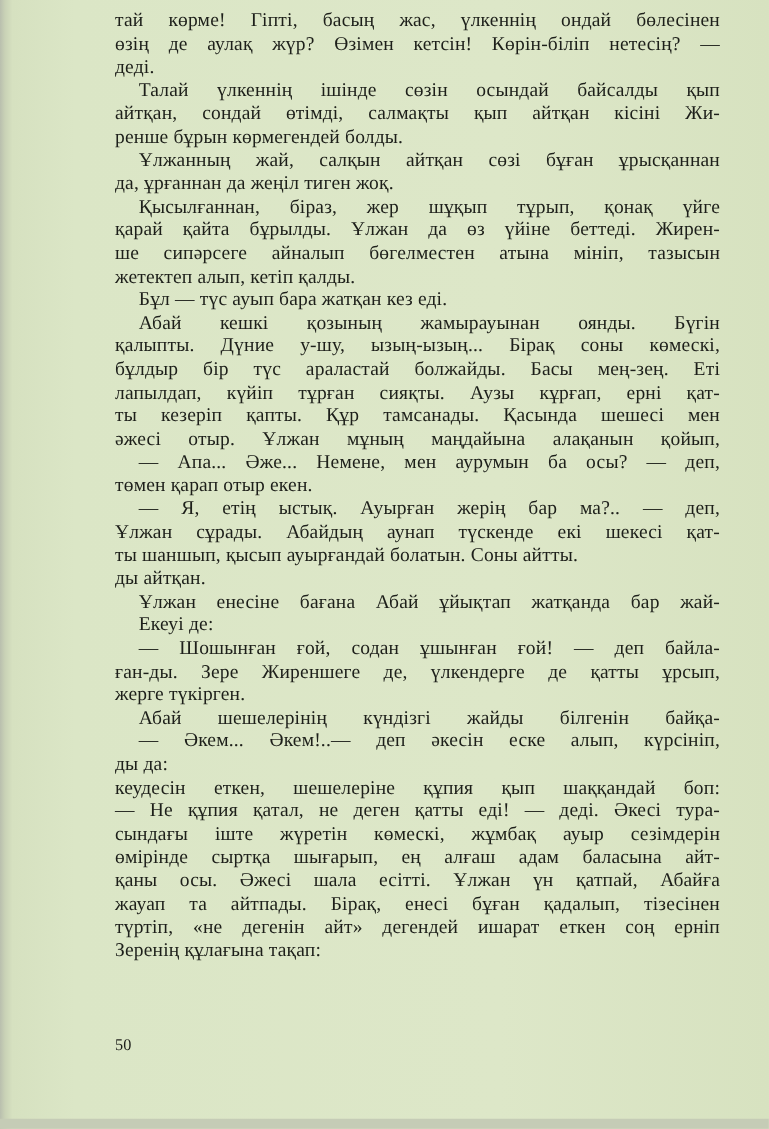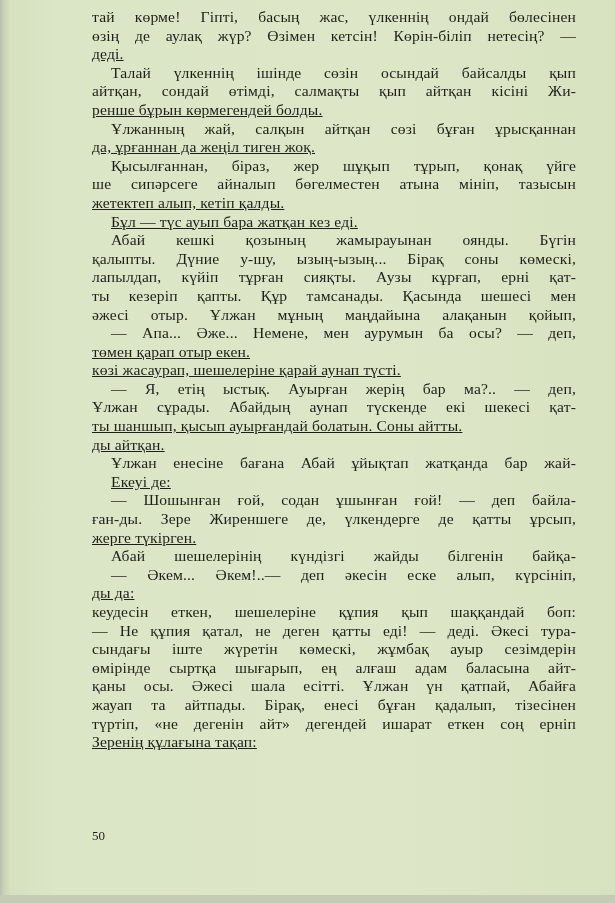--- a/index.html
+++ b/index.html
@@ -24,52 +24,53 @@
     line-height: 18.6px;
     letter-spacing: 0.15px;
   }
   .line {
     display: block;
     white-space: nowrap;
     text-align: justify;
     text-align-last: justify;
     height: 18.6px;
   }
-  .line.last { text-align-last: left; text-decoration: underline; }
+  .line.last { text-align-last: left; }
   .line.indent { padding-left: 19px; }
   .page-number {
     position: absolute; left: 92px; top: 828px;
     font-size: 13px; color: #1d1f1a;
   }
 </style>
 </head>
 <body>
 
 <div class="page">
   <div class="text-block" id="text-block">
       <span class="line">тай көрме! Гіпті, басың жас, үлкеннің ондай бөлесінен</span>
       <span class="line">өзің де аулақ жүр? Өзімен кетсін! Көрін-біліп нетесің? —</span>
       <span class="line last">деді.</span>
       <span class="line indent">Талай үлкеннің ішінде сөзін осындай байсалды қып</span>
       <span class="line">айтқан, сондай өтімді, салмақты қып айтқан кісіні Жи-</span>
       <span class="line last">ренше бұрын көрмегендей болды.</span>
       <span class="line indent">Ұлжанның жай, салқын айтқан сөзі бұған ұрысқаннан</span>
       <span class="line last">да, ұрғаннан да жеңіл тиген жоқ.</span>
       <span class="line indent">Қысылғаннан, біраз, жер шұқып тұрып, қонақ үйге</span>
+      <span class="line">қарай қайта бұрылды. Ұлжан да өз үйіне беттеді. Жирен-</span>
       <span class="line">ше сипәрсеге айналып бөгелместен атына мініп, тазысын</span>
       <span class="line last">жетектеп алып, кетіп қалды.</span>
       <span class="line indent last">Бұл — түс ауып бара жатқан кез еді.</span>
       <span class="line indent">Абай кешкі қозының жамырауынан оянды. Бүгін</span>
       <span class="line">қалыпты. Дүние у-шу, ызың-ызың... Бірақ соны көмескі,</span>
+      <span class="line">бұлдыр бір түс араластай болжайды. Басы мең-зең. Еті</span>
       <span class="line">лапылдап, күйіп тұрған сияқты. Аузы кұрғап, ерні қат-</span>
       <span class="line">ты кезеріп қапты. Құр тамсанады. Қасында шешесі мен</span>
       <span class="line">әжесі отыр. Ұлжан мұның маңдайына алақанын қойып,</span>
       <span class="line indent">— Апа... Әже... Немене, мен аурумын ба осы? — деп,</span>
       <span class="line last">төмен қарап отыр екен.</span>
-      <span class="line last">көзі жасаурап, шешелеріне қарай аунап түсті.</span>
       <span class="line indent">— Я, етің ыстық. Ауырған жерің бар ма?.. — деп,</span>
       <span class="line">Ұлжан сұрады. Абайдың аунап түскенде екі шекесі қат-</span>
       <span class="line last">ты шаншып, қысып ауырғандай болатын. Соны айтты.</span>
       <span class="line last">ды айтқан.</span>
       <span class="line indent">Ұлжан енесіне бағана Абай ұйықтап жатқанда бар жай-</span>
       <span class="line indent last">Екеуі де:</span>
       <span class="line indent">— Шошынған ғой, содан ұшынған ғой! — деп байла-</span>
       <span class="line">ған-ды. Зере Жиреншеге де, үлкендерге де қатты ұрсып,</span>
       <span class="line last">жерге түкірген.</span>
       <span class="line indent">Абай шешелерінің күндізгі жайды білгенін байқа-</span>

